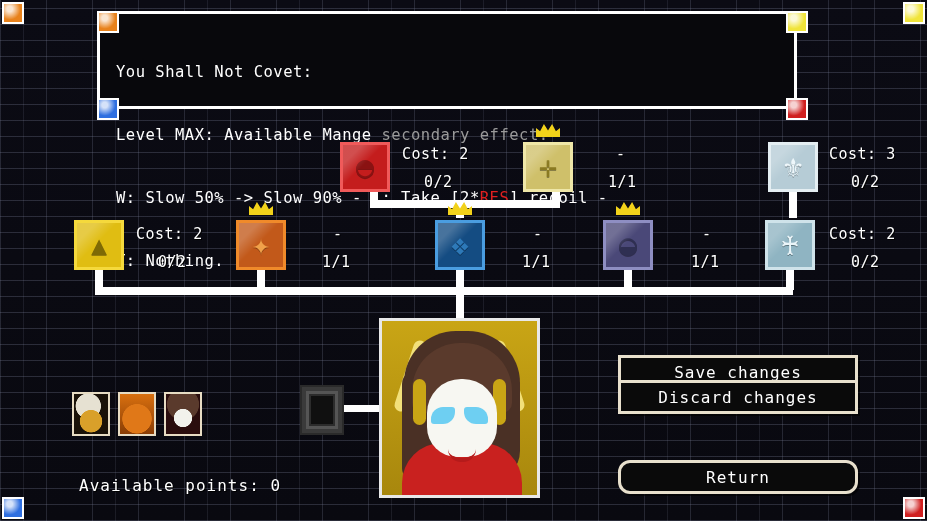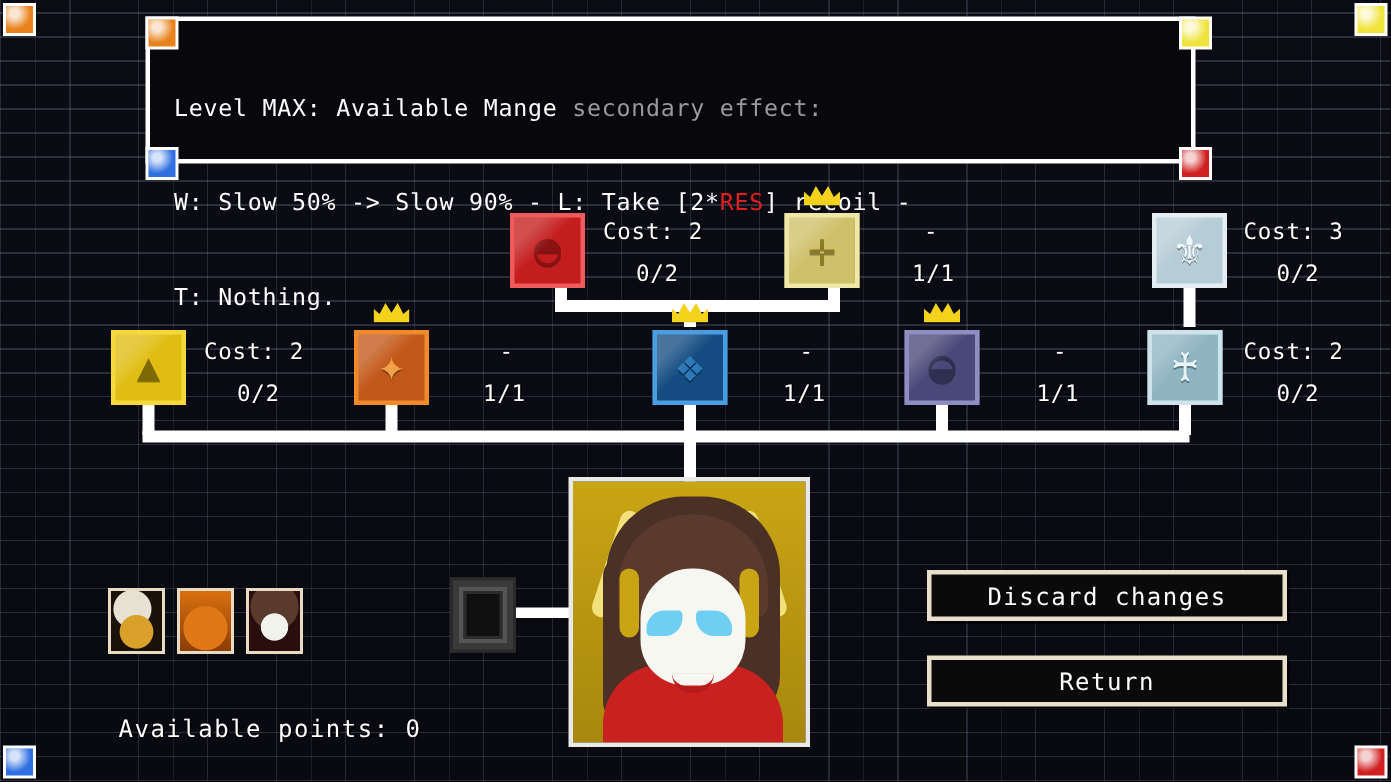--- a/index.html
+++ b/index.html
@@ -193,20 +193,21 @@
     </div>
   <div class="gem sq" style="left:2px;top:497px;--c:#2f6fe0">
       <i></i>
     </div>
   <div class="gem sq" style="left:903px;top:497px;--c:#d02020">
       <i></i>
     </div>
 
   <div id="tooltip">
     <div class="lines">
+      <div>You Shall Not Covet:</div>
       <div><span>Level MAX: Available Mange </span><span class="dim">secondary effect:</span></div>
       <div><span>W: Slow 50% -&gt; Slow 90% - L: Take [2*</span><span class="red">RES</span><span>] recoil -</span></div>
       <div>T: Nothing.</div>
     </div>
   </div>
   <div class="gem sq" style="left:97px;top:11px;--c:#e8821c">
       <i></i>
     </div>
   <div class="gem sq" style="left:786px;top:11px;--c:#f0e43a">
       <i></i>
@@ -319,18 +320,19 @@
   <div class="pface" style="left:72px;background:#1a1208;">
     <div class="bg" style="background:radial-gradient(circle at 50% 68%, #d9a02a 0 34%, rgba(0,0,0,0) 36%), radial-gradient(circle at 42% 30%, #e6e1d2 0 36%, rgba(0,0,0,0) 38%), #1a1208;"></div>
   </div>
   <div class="pface" style="left:118px;background:#2a1505;">
     <div class="bg" style="background:radial-gradient(circle at 50% 62%, #e07818 0 48%, rgba(0,0,0,0) 50%), linear-gradient(#d9700f,#8a3d05);"></div>
   </div>
   <div class="pface" style="left:164px;background:#2a0d0d;">
     <div class="bg" style="background:radial-gradient(circle at 50% 60%, #f2f2ec 0 30%, rgba(0,0,0,0) 32%), radial-gradient(circle at 50% 26%, #5a3a2c 0 46%, rgba(0,0,0,0) 48%), #2a0d0d;"></div>
   </div>
 
+  <div class="btn" style="top:355px;">Save changes</div>
   <div class="btn" style="top:380px;">Discard changes</div>
-  <div class="btn" style="top:437px;">Return</div>
+  <div class="btn" style="top:460px;border-radius:12px;">Return</div>
 
   <div id="points">Available points: 0</div>
 
 </div>
 
 </body></html>

